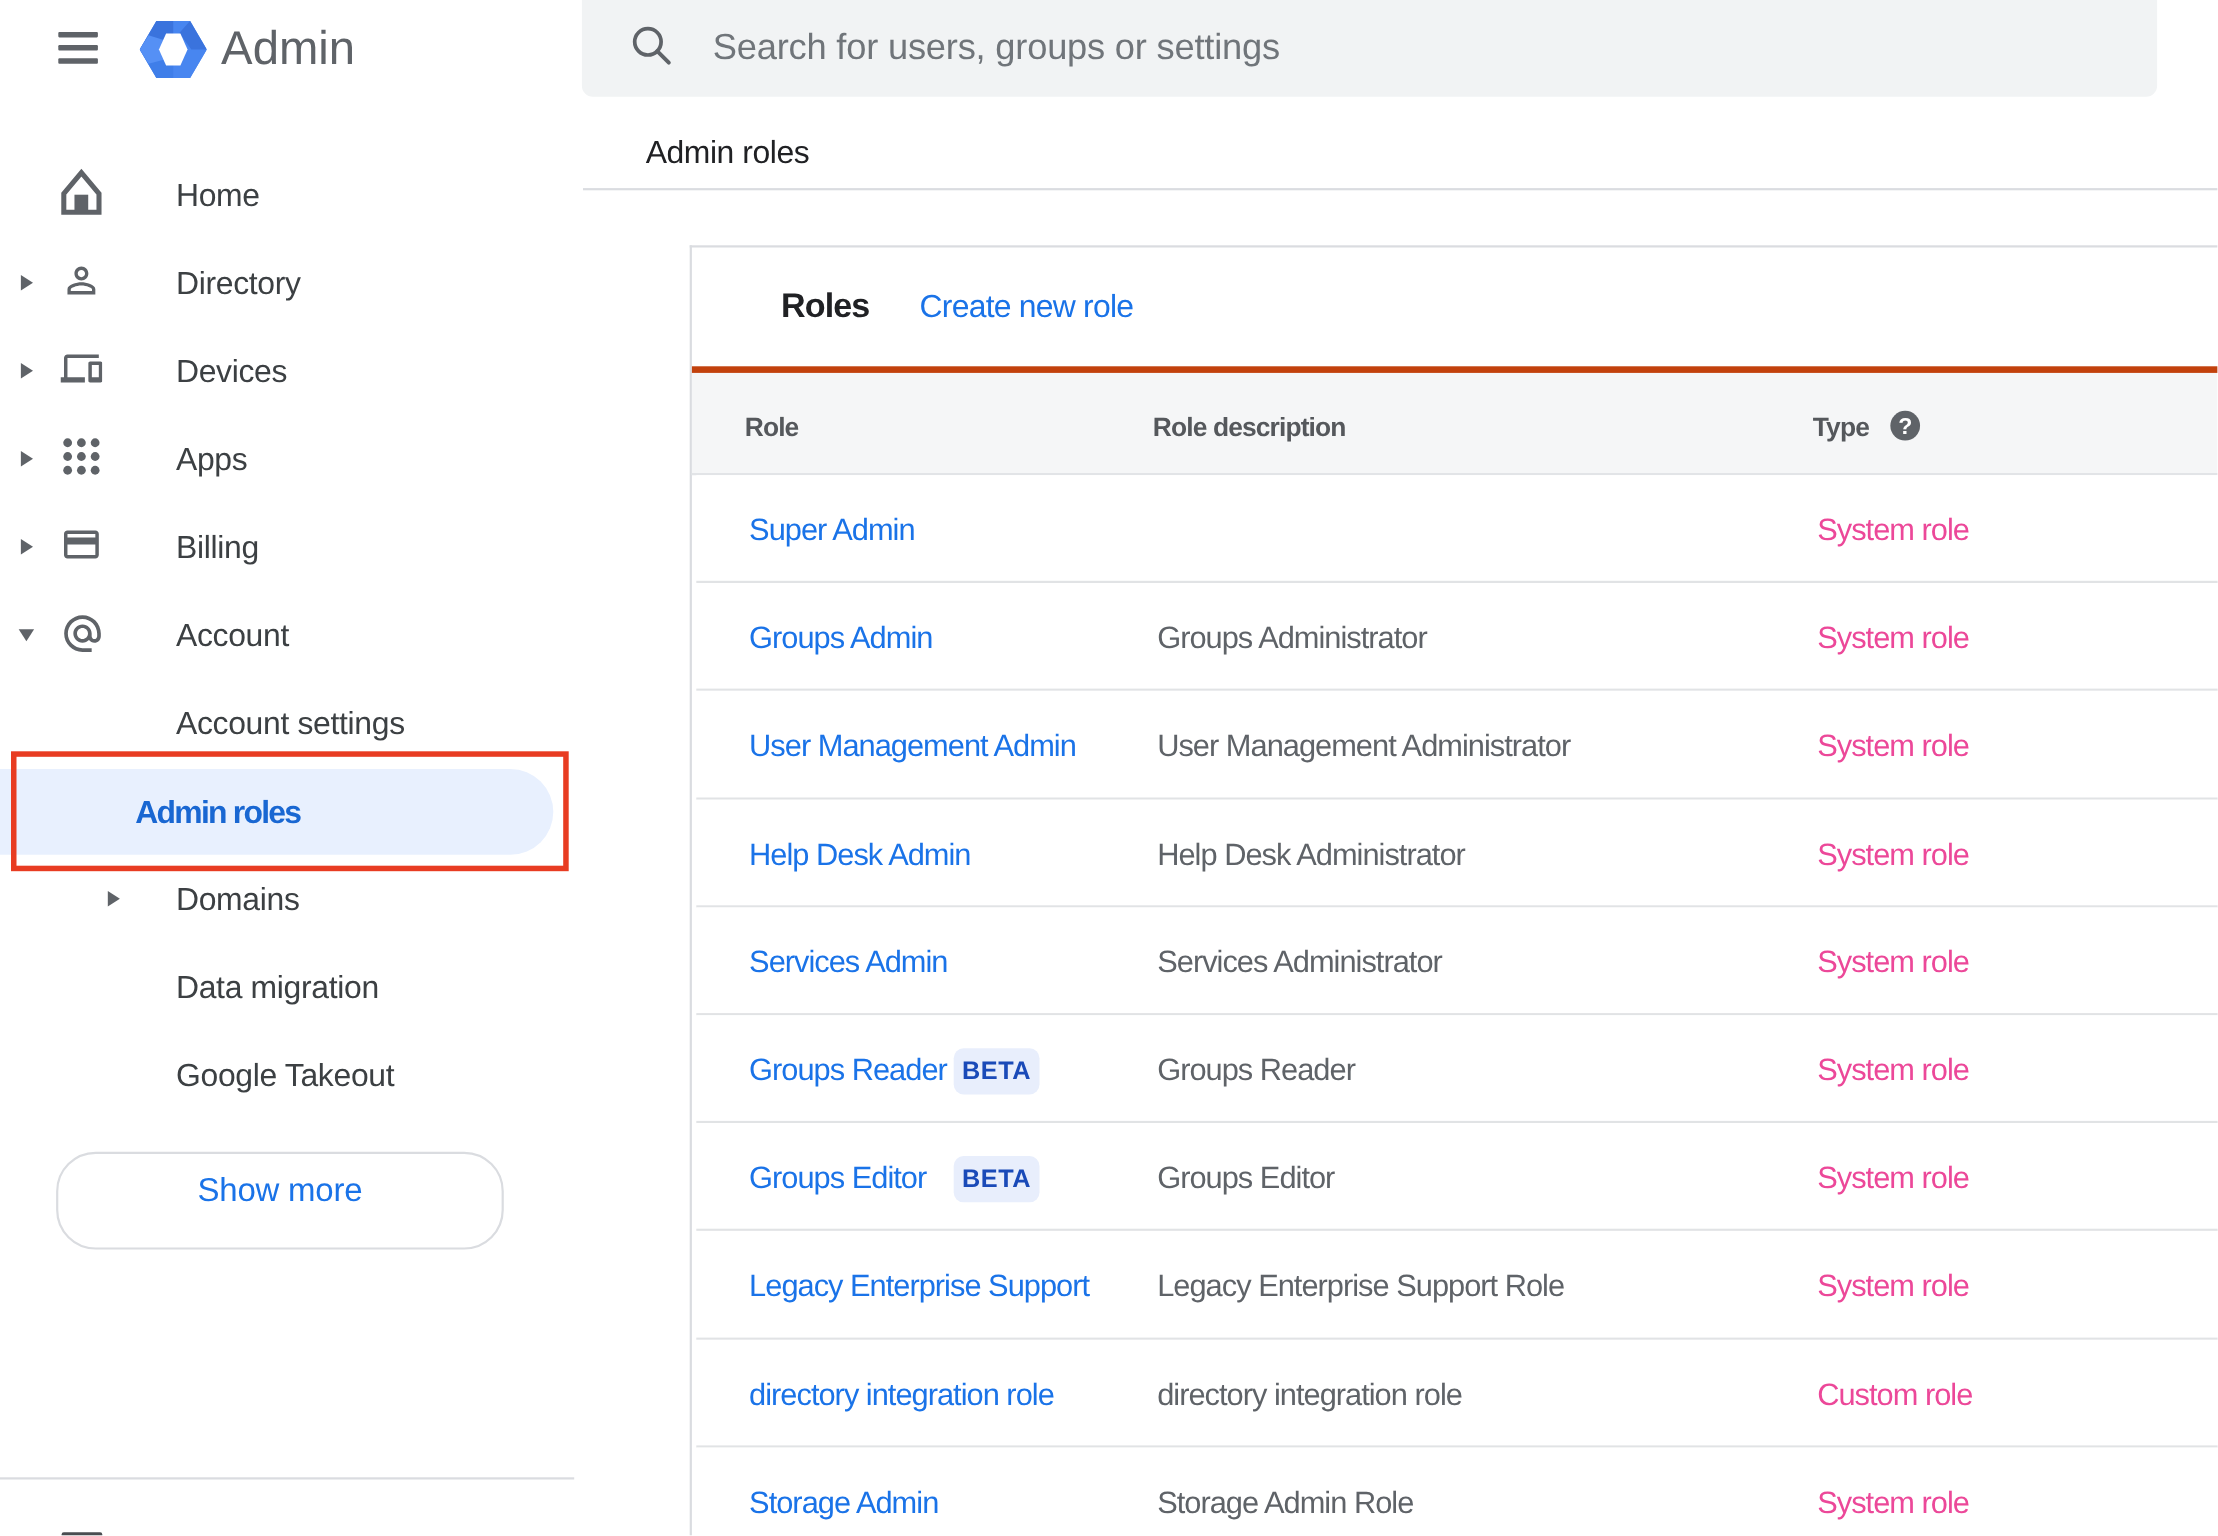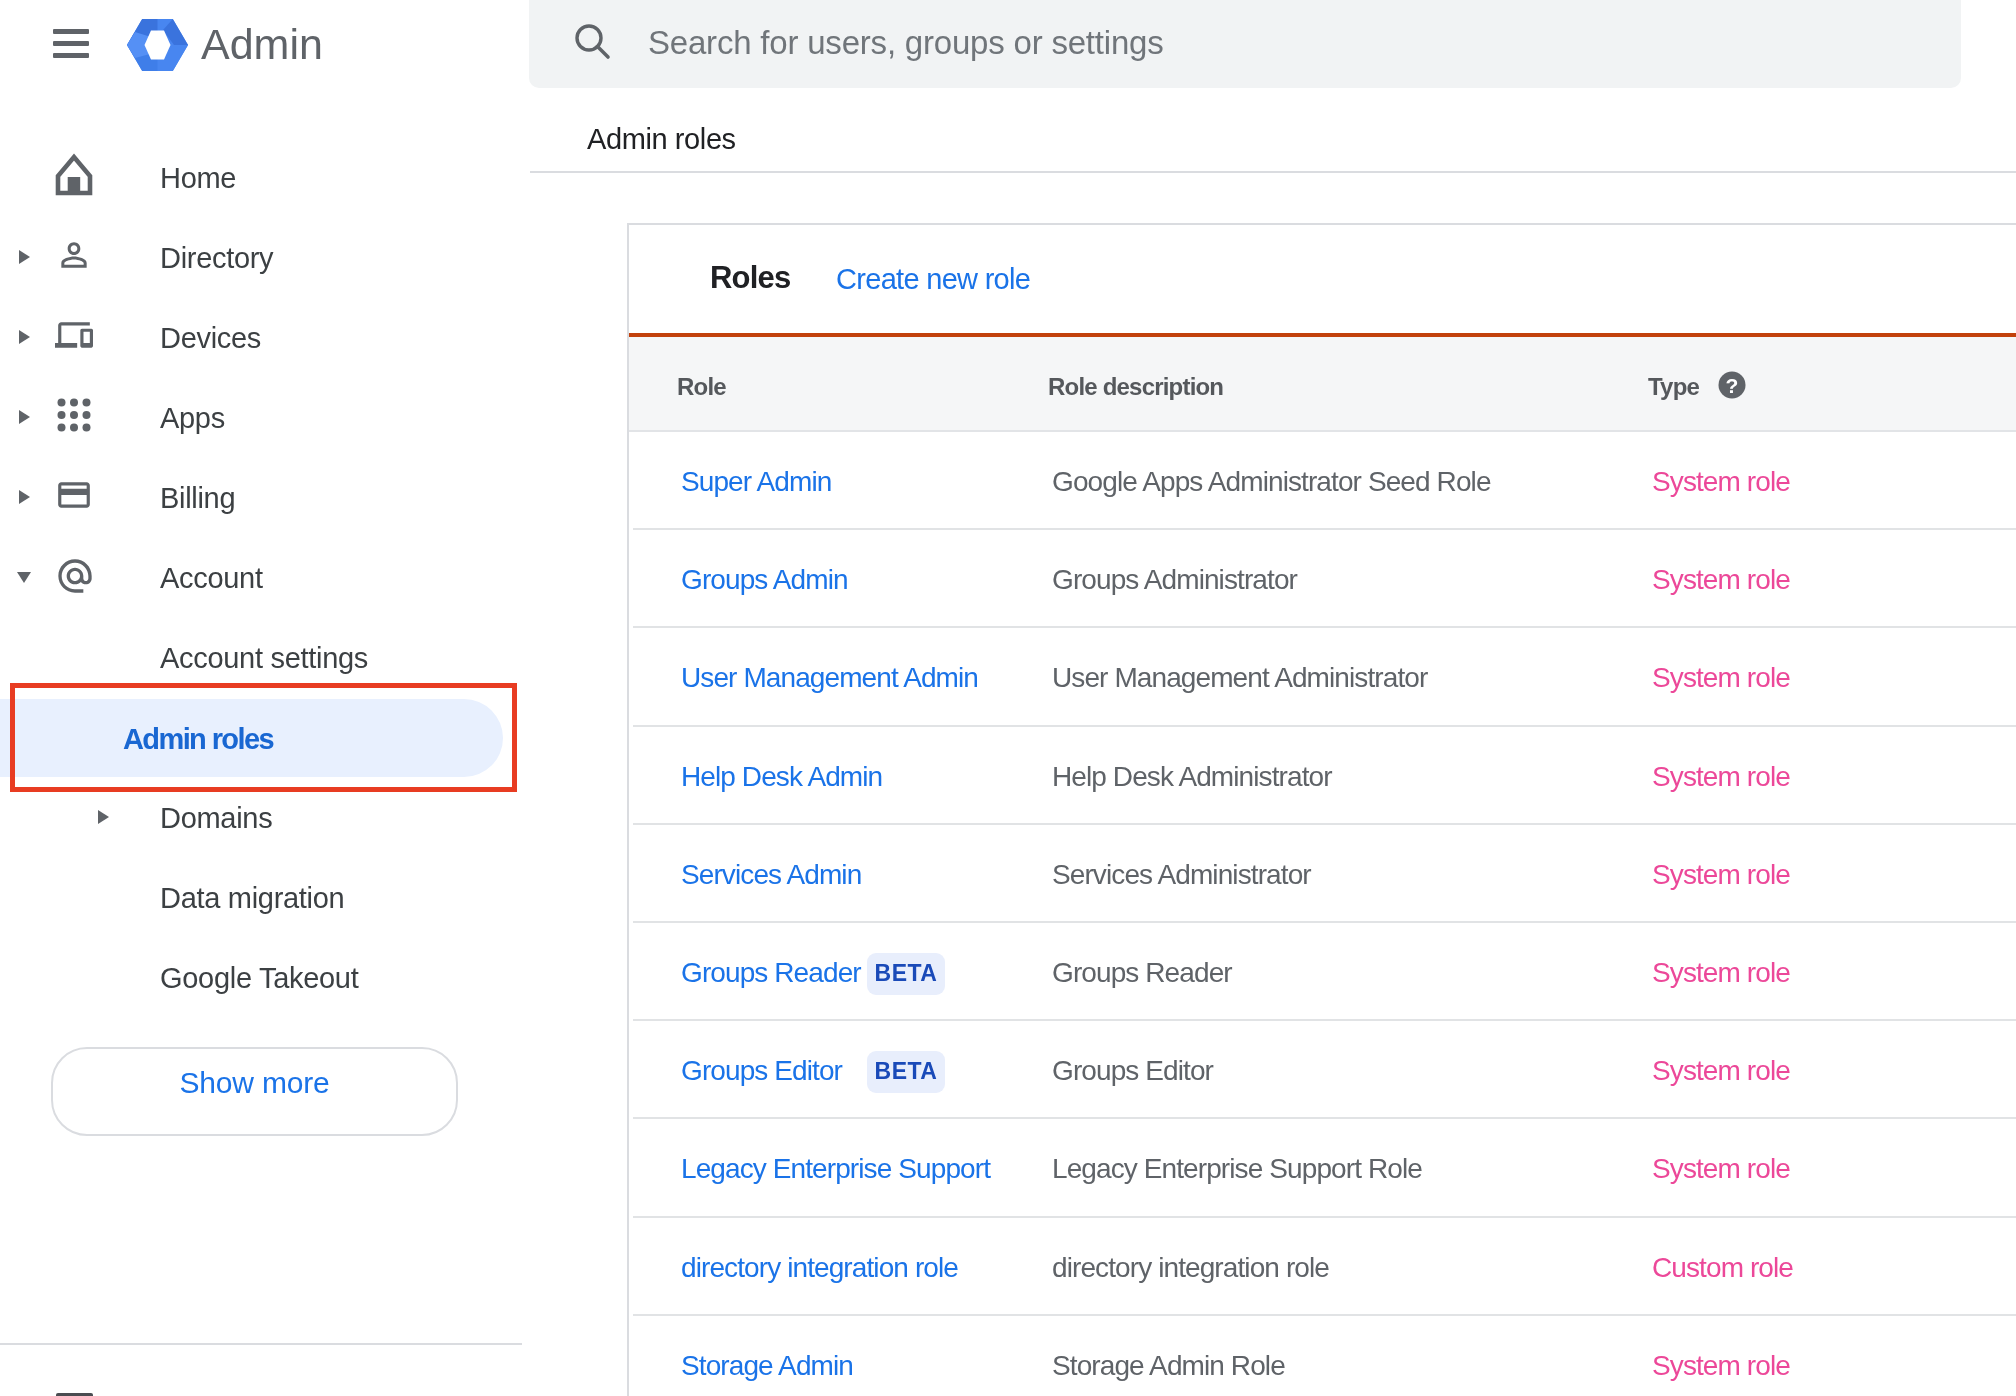--- a/index.html
+++ b/index.html
@@ -28,21 +28,21 @@
   .botline { left:0; top:1343px; width:522px; height:2px; background:#dadce0; }
   .sliver { left:56px; top:1393px; width:37px; height:3px; background:#4a4d51; border-radius:2px 2px 0 0;}
 
   .caret-r { position:absolute; width:0; height:0; border-top:7px solid transparent; border-bottom:7px solid transparent; border-left:11px solid #5f6368; }
   .caret-d { position:absolute; width:0; height:0; border-left:7px solid transparent; border-right:7px solid transparent; border-top:11px solid #5f6368; }
 
   
   .card { left:627px; top:223px; width:1389px; height:1173px; border-left:2px solid #dadce0; border-top:2px solid #dadce0; background:#fff; }
   .roles-t { left:678px; top:260px; font-size:31px; font-weight:bold; color:#202124; letter-spacing:-0.8px;margin-left:32px; }
   .createlink { left:836px; top:263px; font-size:29px; color:#1a73e8; letter-spacing:-0.7px; }
-  .thead { left:629px; top:333px; width:1387px; height:99px; background:#f5f6f7; border-top:4px solid #c2410c; border-bottom:2px solid #e2e4e7; }
+  .thead { left:629px; top:333px; width:1387px; height:99px; background:#f5f6f7; border-top:6px solid #c2410c; border-bottom:2px solid #e2e4e7; }
   .th { position:absolute; top:36px; font-size:24px; font-weight:bold; color:#55585c; letter-spacing:-0.8px; }
   .row { position:absolute; left:633px; width:1387px; height:98.2px; border-bottom:2px solid #e1e3e5; background:#fff; }
   .c1 { position:absolute; left:48px; top:34px; font-size:28px; color:#1a73e8; letter-spacing:-0.9px; }
   .c2 { position:absolute; left:419px; top:34px; font-size:28px; color:#5f6368; letter-spacing:-0.9px; }
   .c3 { position:absolute; left:1019px; top:34px; font-size:28px; color:#ec4899; letter-spacing:-0.9px; }
   .beta { position:absolute; left:234px; top:30px; width:78px; height:42px; background:#e8eefc; border-radius:9px;
       color:#1a4ab8; font-size:23px; font-weight:bold; text-align:center; line-height:41px; letter-spacing:0.5px; }
 </style>
 </head>
 <body>
@@ -138,21 +138,20 @@
     <div class="th" style="left:48px">Role</div>
     <div class="th" style="left:419px">Role description</div>
     <div class="th" style="left:1019px">Type</div>
     <svg class="abs" style="left:1083px; top:28px;" width="40" height="40" viewBox="0 0 40 40">
       <circle cx="20" cy="20" r="13.5" fill="#5f6368"></circle>
       <text x="20" y="27.5" font-size="21" font-weight="bold" fill="#fff" text-anchor="middle" font-family="Liberation Sans, sans-serif">?</text>
     </svg>
   </div>
   <div class="row" style="top:432px">
     <div class="c1">Super Admin</div>
-    <div class="c2">Google Apps Administrator Seed Role</div>
     <div class="c3">System role</div>
   </div>
   <div class="row" style="top:530.2px">
     <div class="c1">Groups Admin</div>
     <div class="c2">Groups Administrator</div>
     <div class="c3">System role</div>
   </div>
   <div class="row" style="top:628.4px">
     <div class="c1">User Management Admin</div>
     <div class="c2">User Management Administrator</div>

